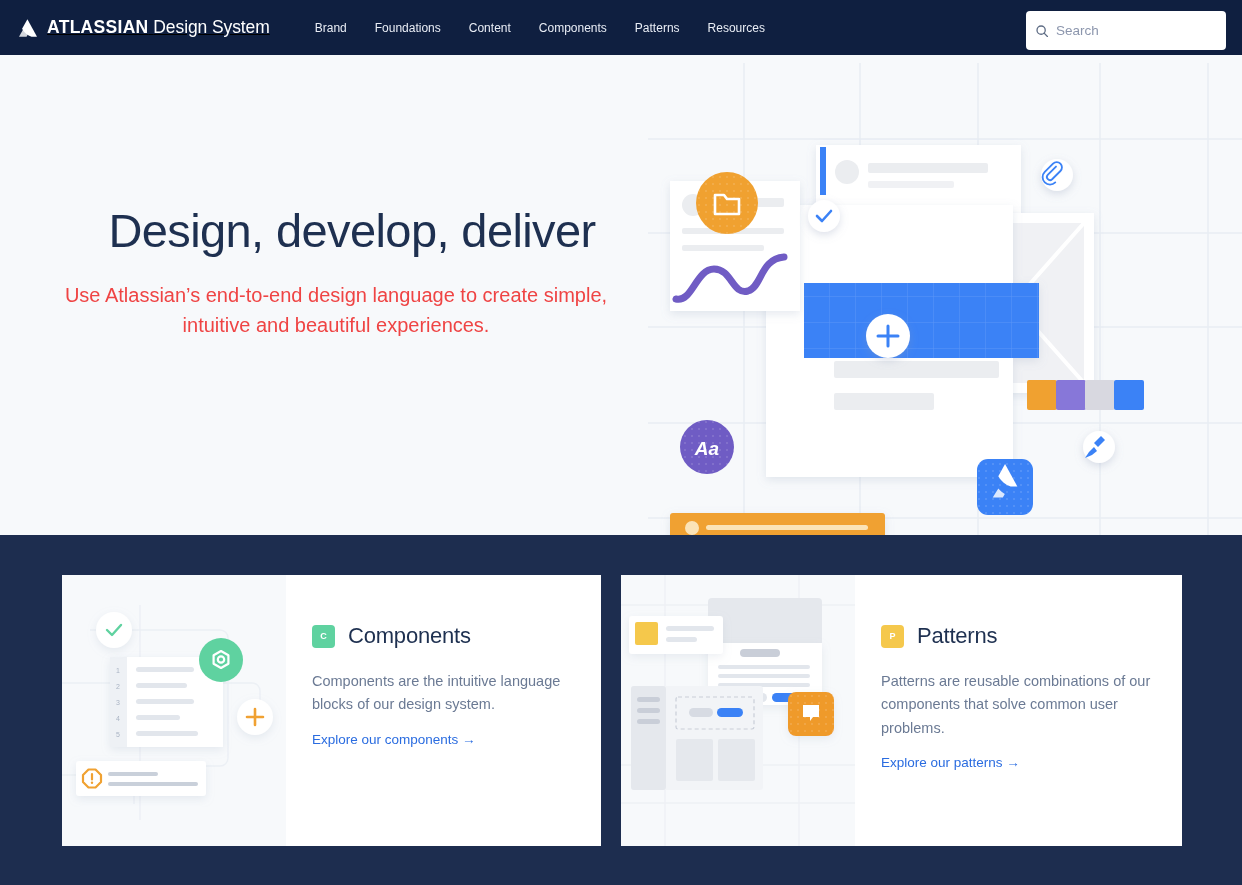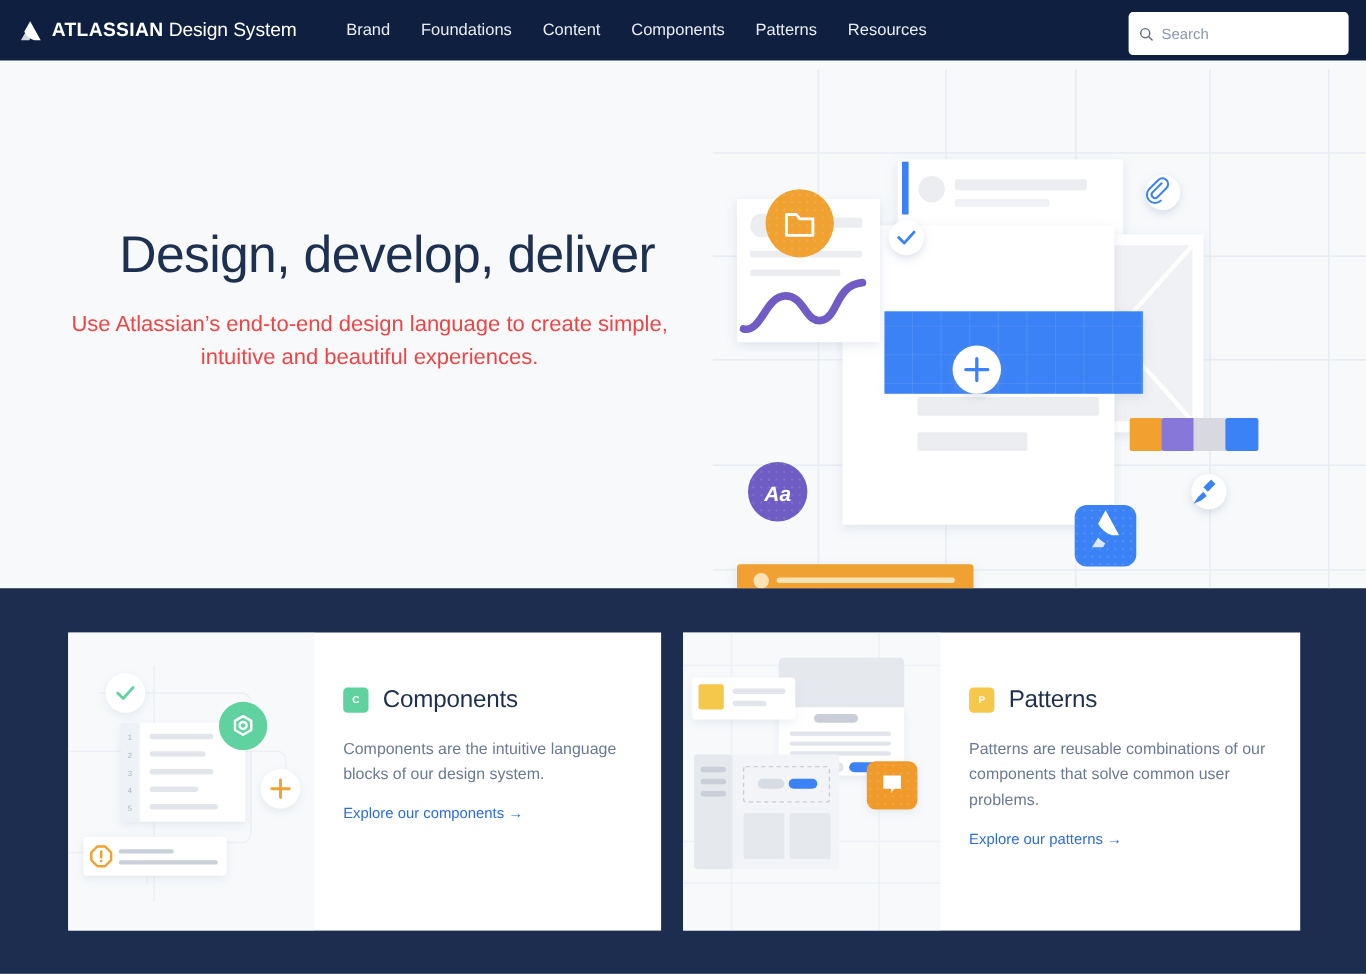--- a/index.html
+++ b/index.html
@@ -12,40 +12,40 @@
 
   
   .header {
     height: 55px;
     background: #0f1f40;
     display: flex;
     align-items: center;
     padding: 0 16px 0 18px;
     position: relative;
   }
-  .brand { display: flex; align-items: center; gap: 9px; }
+  .brand { display: flex; align-items: center; gap: 9px; text-decoration: underline; }
   .brand-mark { width: 20px; height: 20px; display: block; }
   .brand-text {
     color: #ffffff;
     font-size: 17.5px;
     letter-spacing: -0.1px;
     white-space: nowrap;
   }
   .brand-text .bold { font-weight: bold; letter-spacing: 0.3px; }
   .brand-text .light { font-weight: 400; }
 
   .nav {
     display: flex;
     align-items: center;
     gap: 28px;
     margin-left: 45px;
   }
   .nav-item {
     color: #e9edf5;
-    font-size: 15px;
+    font-size: 12px;
     white-space: nowrap;
     cursor: pointer;
   }
 
   .search-box {
     position: absolute;
     right: 16px; top: 11px;
     width: 200px; height: 39px;
     background: #ffffff;
     border-radius: 4px;

